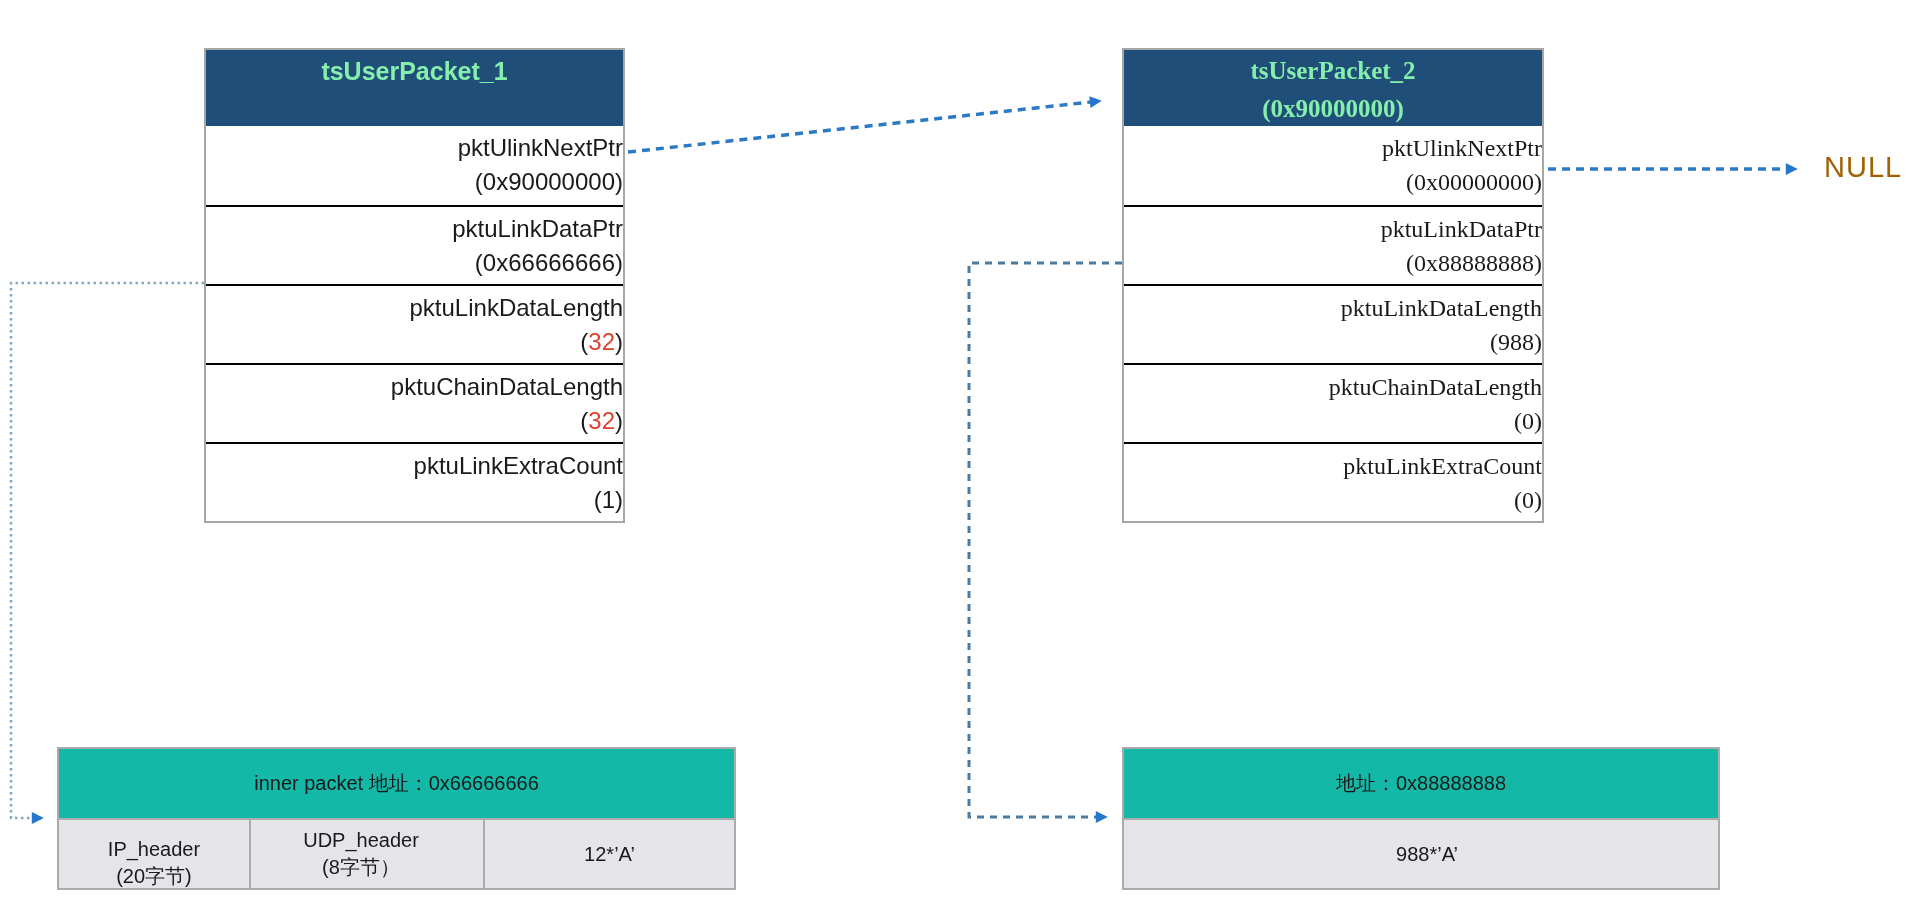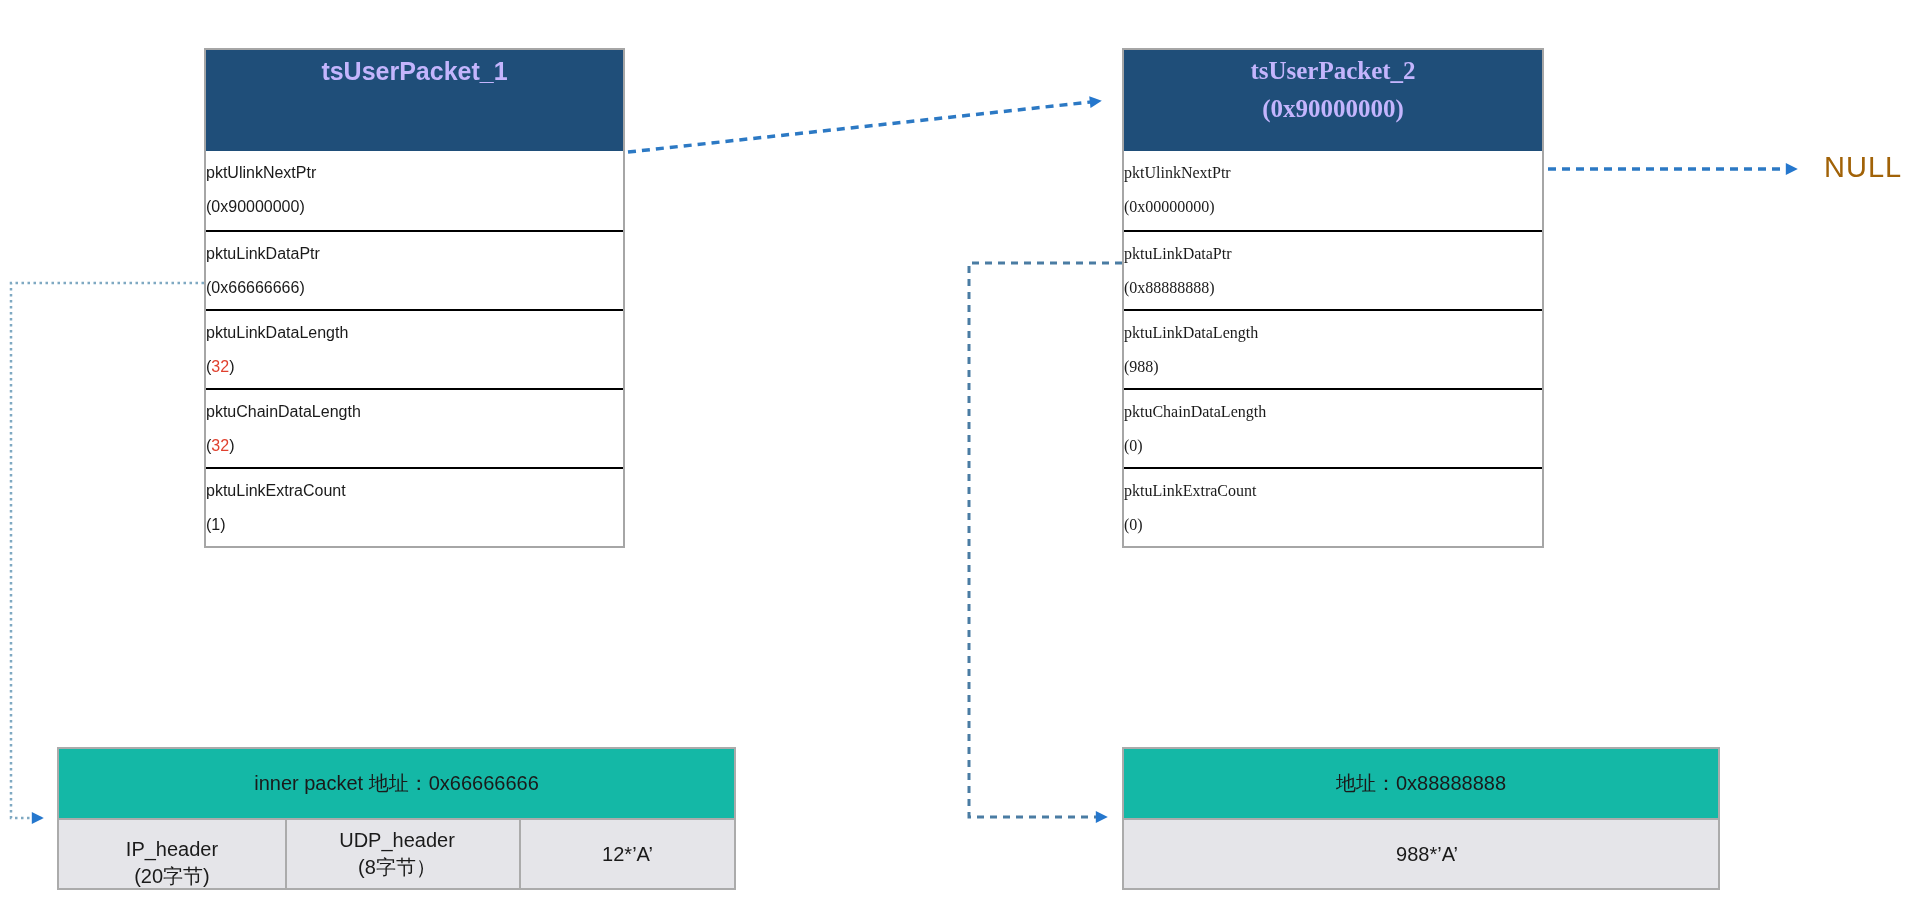--- a/index.html
+++ b/index.html
@@ -4,22 +4,22 @@
 <style>
   html,body{margin:0;padding:0;background:#ffffff;}
   body{font-family:"Liberation Sans","DejaVu Sans",sans-serif;color:#1a1a1a;}
   #stage{position:relative;width:1920px;height:908px;background:#ffffff;overflow:hidden;}
 
   
   #connectors{position:absolute;left:0;top:0;width:1920px;height:908px;pointer-events:none;z-index:5;}
 
   
   .packet{position:absolute;border:2px solid #a6a6a6;background:#ffffff;box-sizing:border-box;z-index:2;}
-  .phead{height:101px;background:#1f4e79;color:#c4b5fd;font-weight:bold;font-size:25px;line-height:38px;text-align:center;padding-top:2px;box-sizing:border-box;}
-  .prow{height:79px;text-align:left;font-size:16px;line-height:34px;padding-top:5px;box-sizing:border-box;background:#ffffff;}
+  .phead{height:76px;background:#1f4e79;color:#86efac;font-weight:bold;font-size:25px;line-height:38px;text-align:center;padding-top:2px;box-sizing:border-box;}
+  .prow{height:79px;text-align:right;font-size:24px;line-height:34px;padding-top:5px;box-sizing:border-box;background:#ffffff;}
   .prows .prow + .prow{border-top:2px solid #000000;}
   .prow .prow-name,.prow .prow-value{white-space:nowrap;}
 
   
   .buf{position:absolute;border:2px solid #ababab;background:#ffffff;box-sizing:border-box;z-index:2;}
   .buf-title{height:69px;display:flex;align-items:center;justify-content:center;font-size:20px;background:#14b8a6;}
   .buf-row{display:flex;height:68px;background:#e5e5e9;border-top:2px solid #ababab;}
   .buf-cell{display:flex;flex-direction:column;align-items:center;justify-content:center;font-size:20px;line-height:27px;box-sizing:border-box;}
   .buf-cell + .buf-cell{border-left:2px solid #ababab;}
   .buf-cell.grow{flex:1;margin-left:12px;}
@@ -106,21 +106,21 @@
       <div class="prow-value"><span class="v-open">(</span><span class="v-core">0</span><span class="v-close">)</span></div>
     </div>
   </div>
   </div>
 
   <div class="null-label">NULL</div>
 
   <div class="buf" style="left:57px;top:747px;width:679px;">
     <div class="buf-title">inner packet 地址：0x66666666</div>
     <div class="buf-row">
-      <div class="buf-cell" style="width:226px;margin-top:18px;">
+      <div class="buf-cell" style="width:190px;margin-top:18px;">
         <div>IP_header</div>
         <div>(20字节)</div>
       </div>
       <div class="buf-cell" style="width:222px;">
         <div>UDP_header</div>
         <div>(8字节）</div>
       </div>
       <div class="buf-cell grow">
         <div>12*’A’</div>
       </div>

